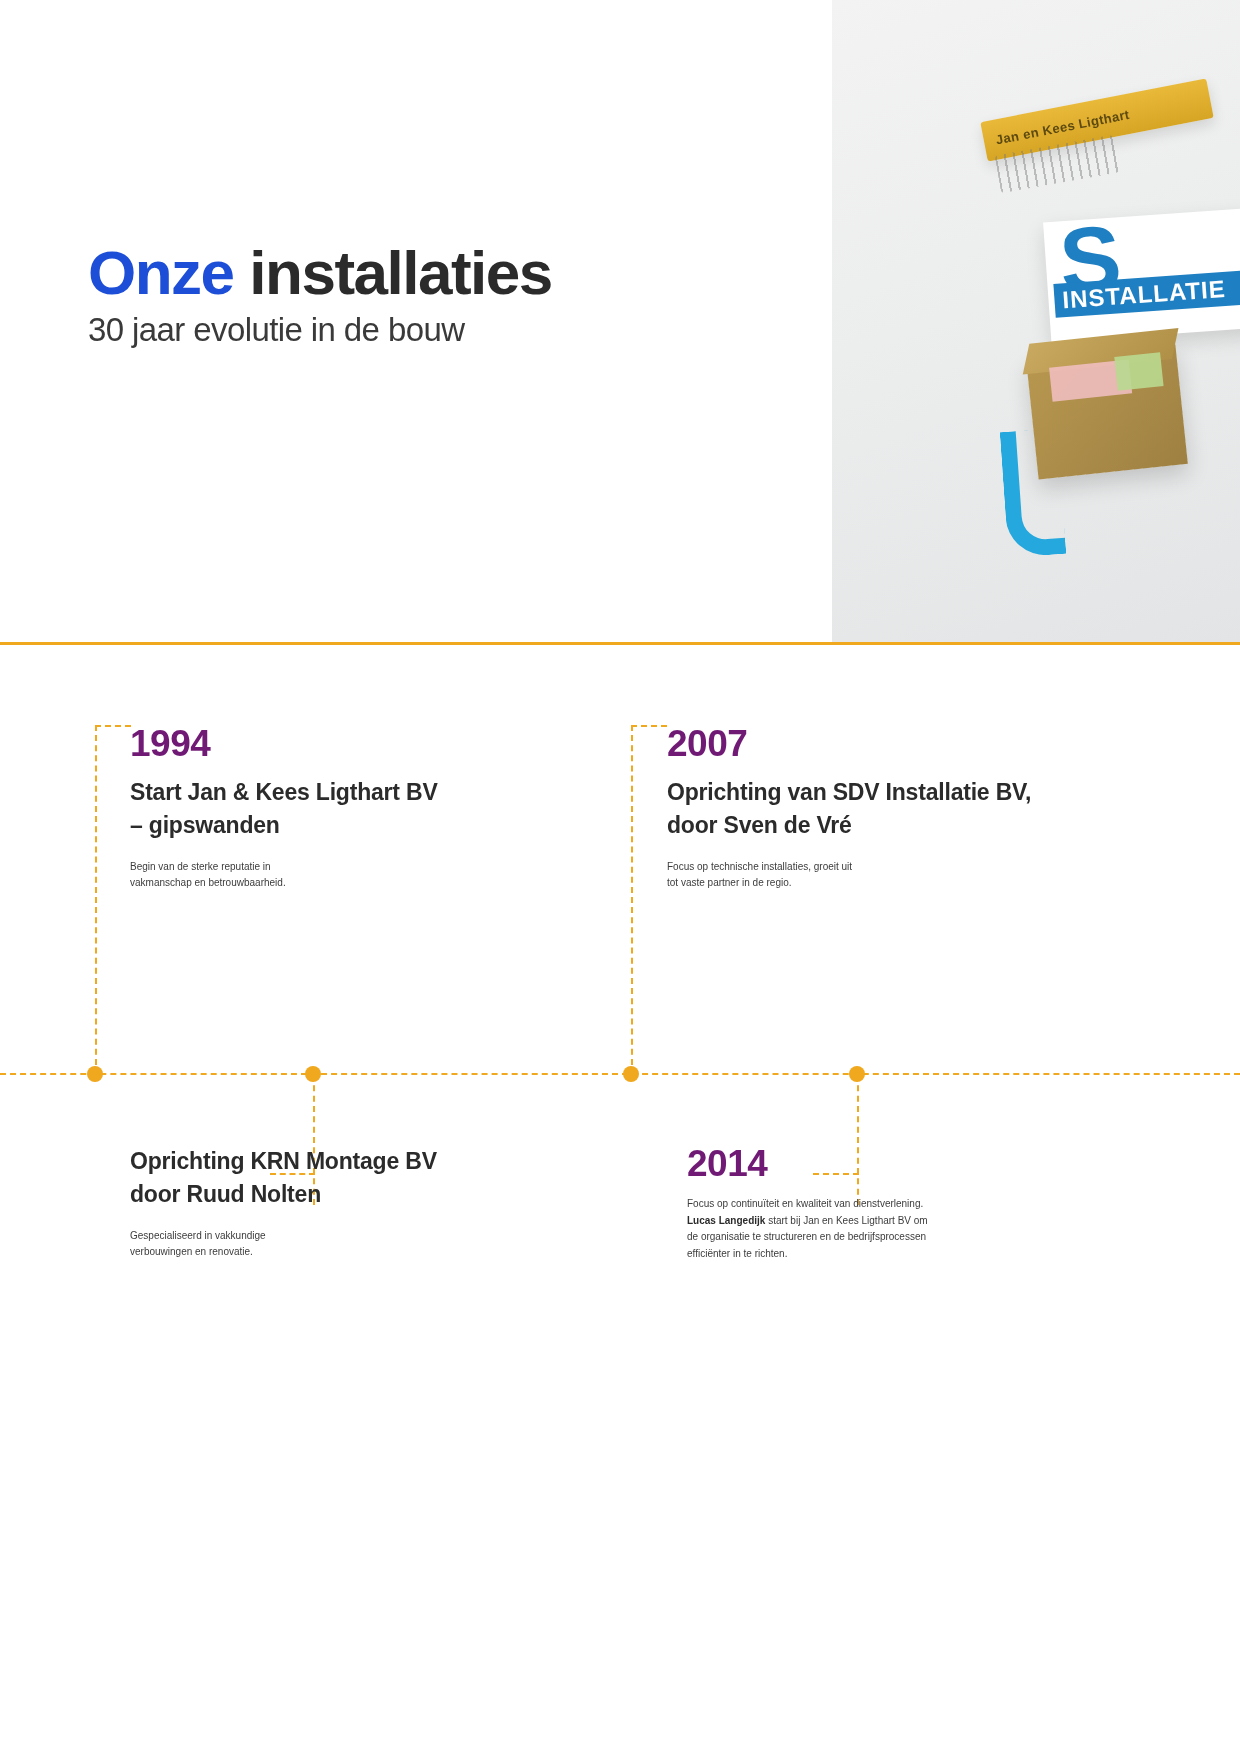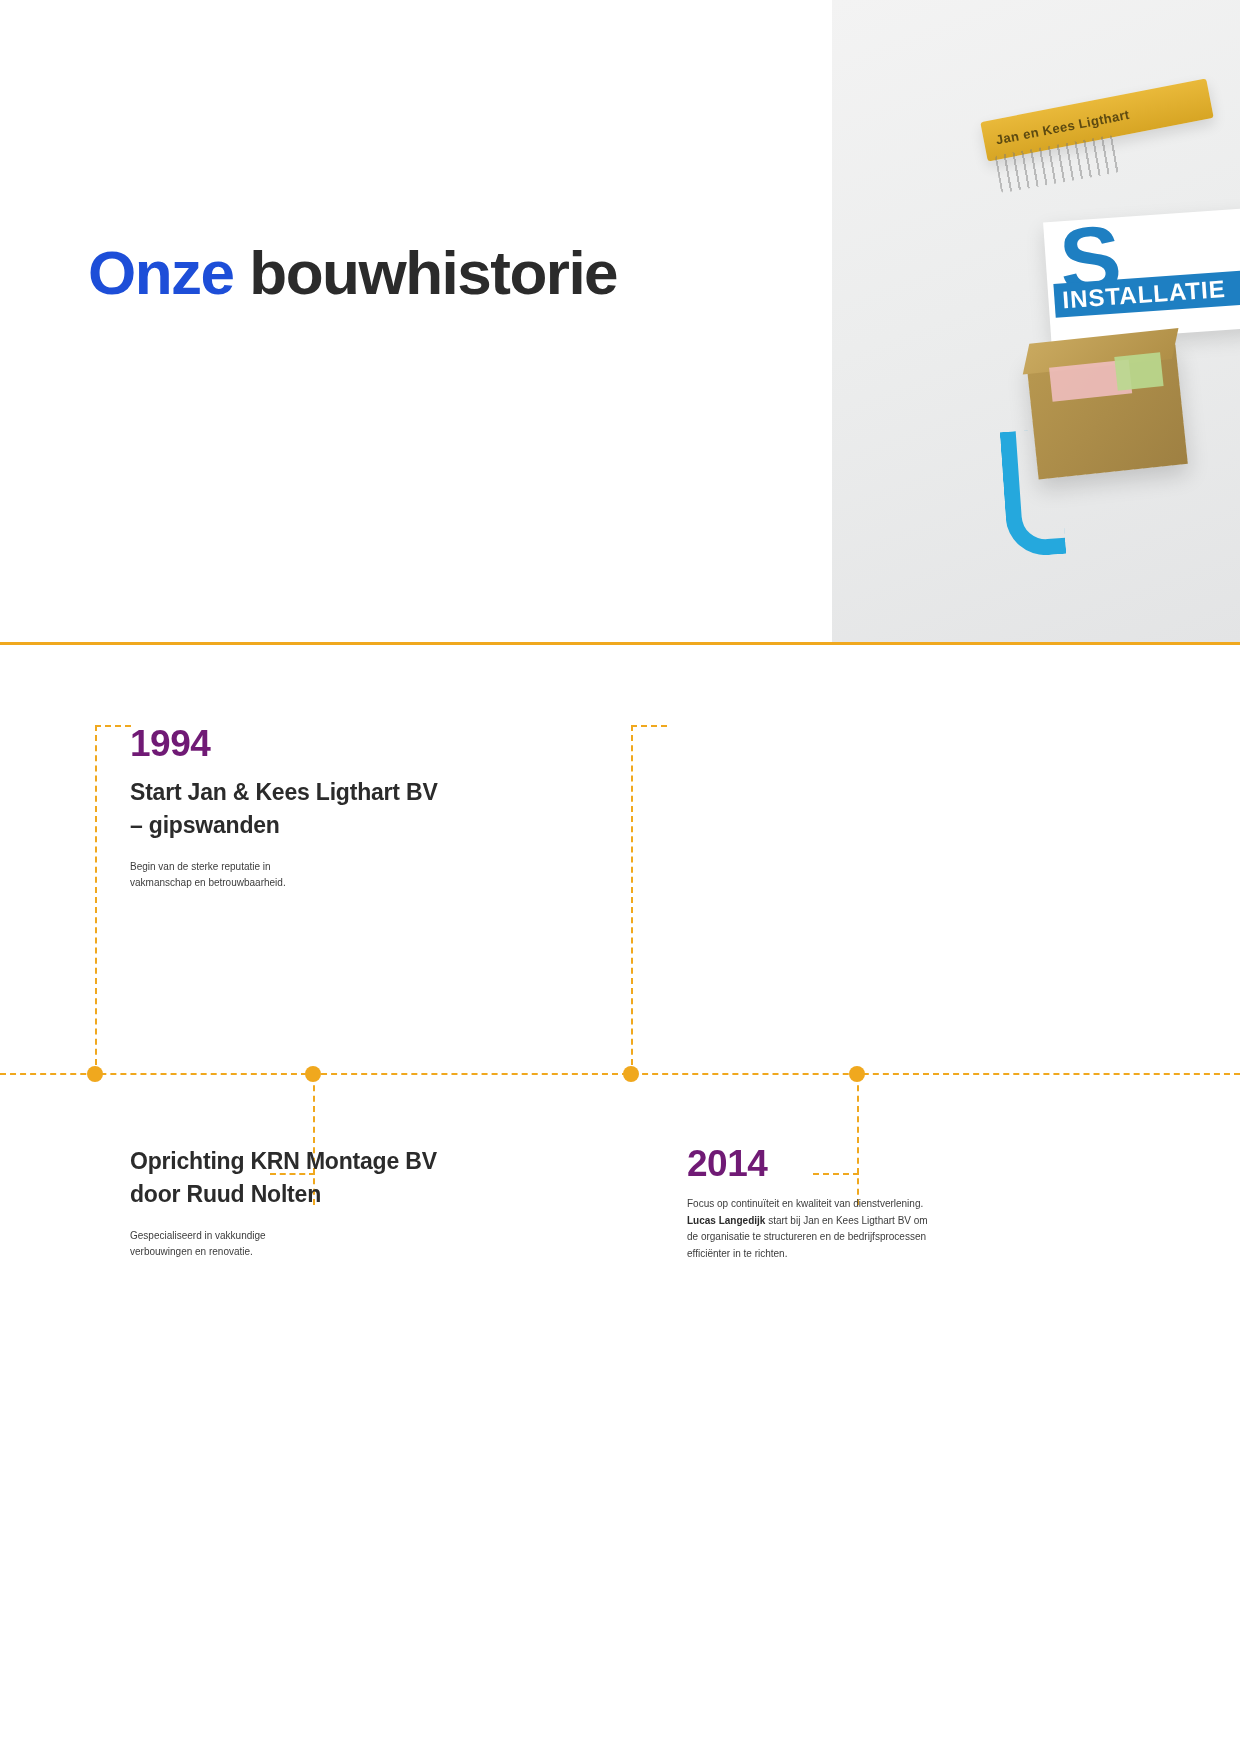--- a/index.html
+++ b/index.html
@@ -276,21 +276,22 @@
       <div class="photo-box">
         <div class="lid"></div>
         <div class="label"></div>
         <div class="greenlabel"></div>
       </div>
       <div class="photo-hook"></div>
     </div>
   </div>
 
   <div class="title-block">
-    <h1 class="main-title"><span class="accent">Onze</span><span> bouwhistorie</span></h1>
+    <h1 class="main-title"><span class="accent">Onze</span><span> installaties</span></h1>
+    <p class="subtitle">30 jaar evolutie in de bouw</p>
   </div>
 
   <div class="header-rule"></div>
 </div>
 
 <div class="timeline">
 
   <div class="axis"></div>
 
   <div class="connector" style="left:95px; top:80px; height:350px;"></div>
@@ -339,20 +340,27 @@
   <div class="node" style="left:849px;"></div>
 
   <div class="entry" style="left:130px; top:80px;">
     <p class="year">1994</p>
     <p class="headline">Start Jan &amp; Kees Ligthart BV
 – gipswanden</p>
     <p class="body">Begin van de sterke reputatie in
 vakmanschap en betrouwbaarheid.</p>
   </div>
 
+  <div class="entry" style="left:667px; top:80px; width:420px;">
+    <p class="year">2007</p>
+    <p class="headline">Oprichting van SDV Installatie BV,
+door Sven de Vré</p>
+    <p class="body">Focus op technische installaties, groeit uit
+tot vaste partner in de regio.</p>
+  </div>
 
   <div class="entry" style="left:130px; top:500px;">
     <p class="headline">Oprichting KRN Montage BV
 door Ruud Nolten</p>
     <p class="body">Gespecialiseerd in vakkundige
 verbouwingen en renovatie.</p>
   </div>
 
   <div class="entry" style="left:687px; top:500px; width:420px;">
     <p class="year">2014</p>

